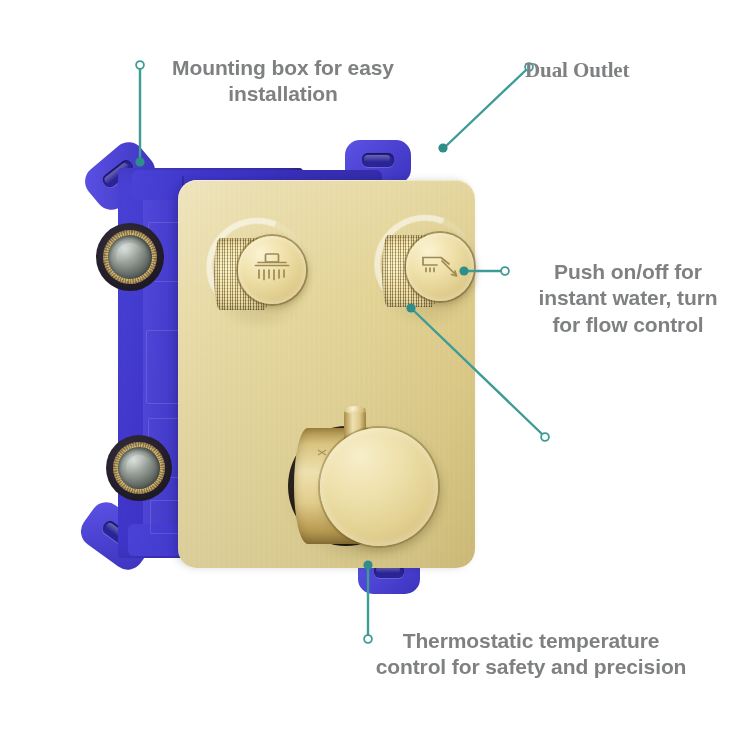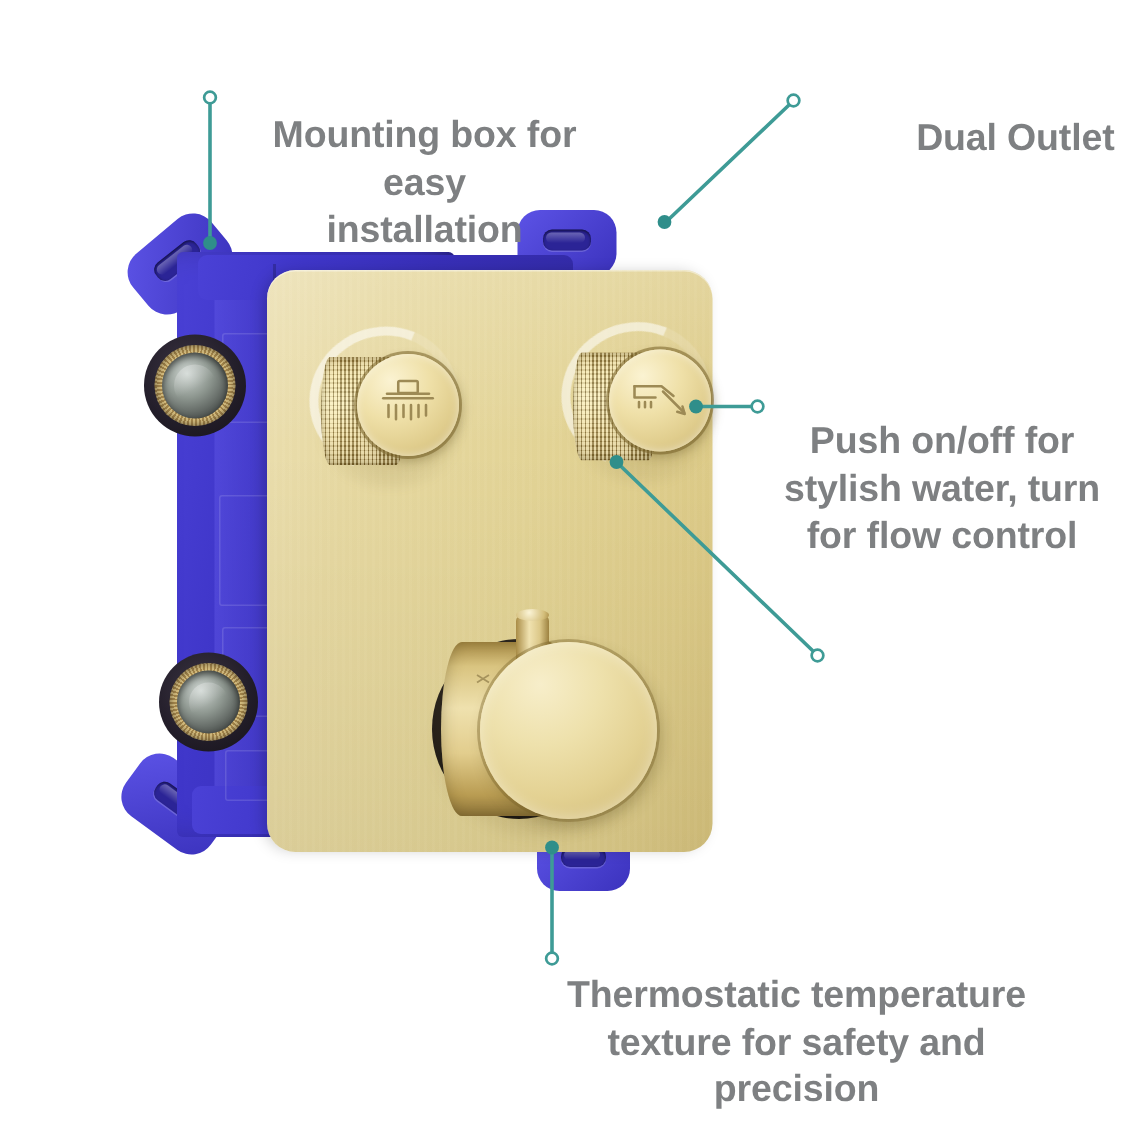--- a/index.html
+++ b/index.html
@@ -10,25 +10,24 @@
     position:relative;
     overflow:hidden;
   }
   #stage { position:absolute; inset:0; width:750px; height:750px; }
 
   
   .callout-text {
     position:absolute;
     color:#7e8082;
     font-weight:700;
-    font-size:25px;
+    font-size:21px;
     line-height:1.26;
     letter-spacing:-0.1px;
     white-space:pre-line;
-    margin-top:20px;
   }
   .ct-center { text-align:center; }
 
   
   #connectors { position:absolute; left:0; top:0; width:750px; height:750px; pointer-events:none; }
 
   
   #product { position:absolute; left:0; top:0; width:750px; height:750px; }
 
   
@@ -317,23 +316,23 @@
       <circle cx="529" cy="67" r="3.9"></circle>
       <circle cx="505" cy="271" r="3.9"></circle>
       <circle cx="545" cy="437" r="3.9"></circle>
       <circle cx="368" cy="639" r="3.9"></circle>
     </g>
   </svg>
 
   <div class="callout-text ct-center" style="left:152px; top:55px; width:262px;">Mounting box for easy
 installation</div>
 
-  <div class="callout-text" style="left:543px; top:57px; width:200px; text-align:right;">Dual Outlet</div>
+  <div class="callout-text" style="left:525px; top:57px; width:200px; text-align:left;font-family:Liberation Serif, serif;">Dual Outlet</div>
 
   <div class="callout-text ct-center" style="left:516px; top:259px; width:224px;">Push on/off for
-stylish water, turn
+instant water, turn
 for flow control</div>
 
 
   <div class="callout-text ct-center" style="left:356px; top:628px; width:350px;">Thermostatic temperature
-texture for safety and precision</div>
+control for safety and precision</div>
 
 </div>
 
 </body></html>

